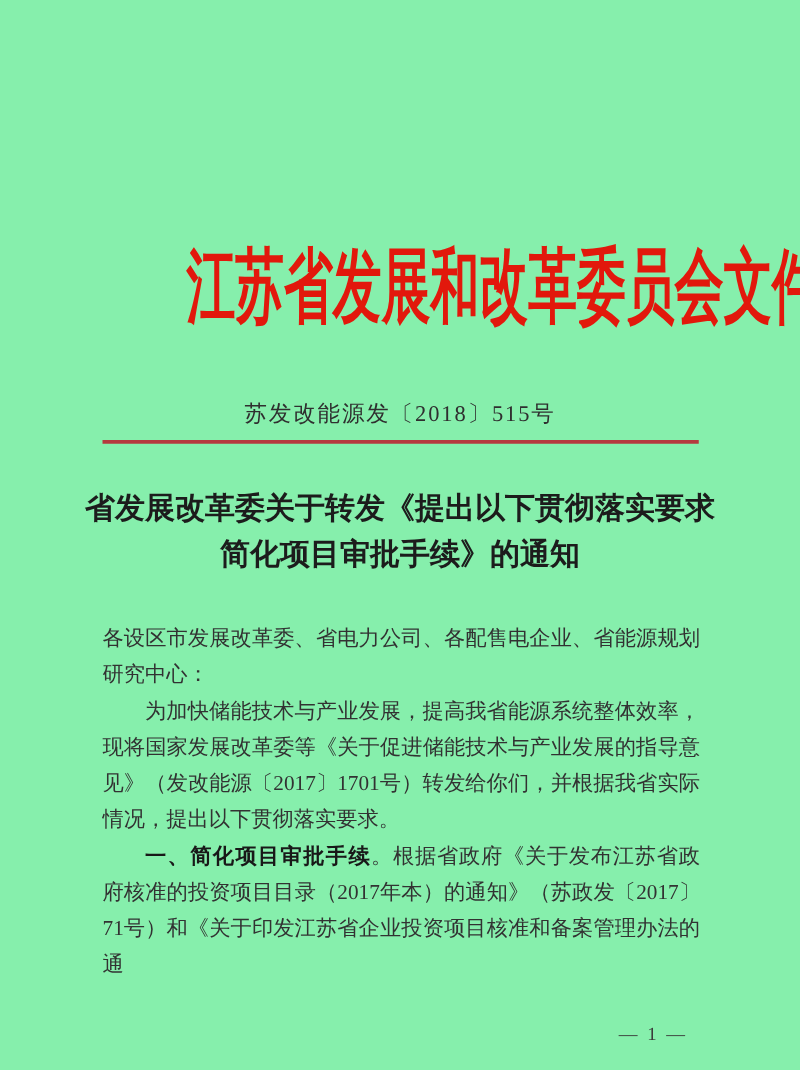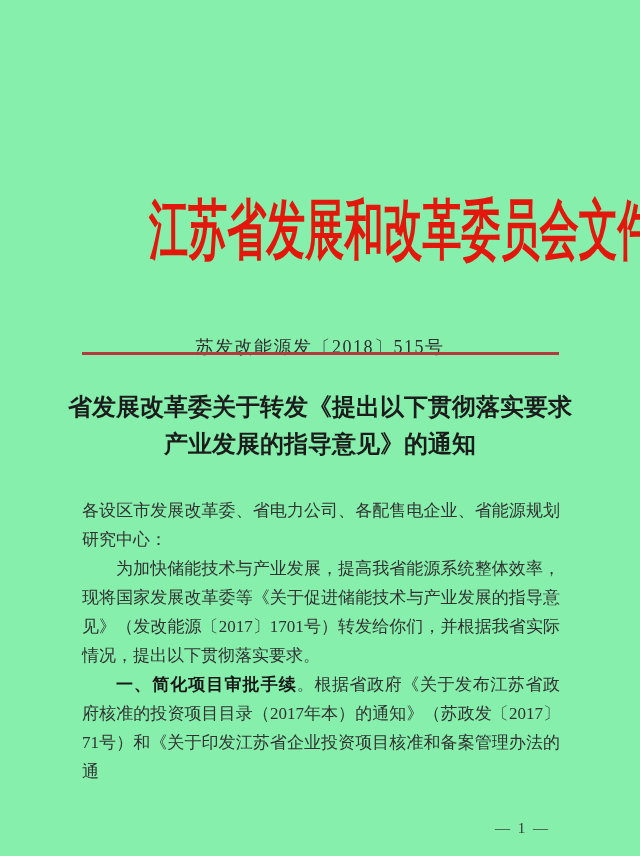--- a/index.html
+++ b/index.html
@@ -39,21 +39,20 @@
   
   .doc-number {
     position: absolute;
     top: 319px;
     left: 0;
     right: 0;
     text-align: center;
     font-size: 18px;
     letter-spacing: 1.5px;
     color: #2f2f2f;
-    margin-top: 16px;
   }
   
   .red-rule {
     position: absolute;
     top: 352px;
     left: 82px;
     width: 477px;
     height: 3px;
     background: #b53a3e;
     border: none;
@@ -113,21 +112,21 @@
   <div class="letterhead">
     <span class="letterhead-inner">江苏省发展和改革委员会文件</span>
   </div>
 
   <div class="doc-number">苏发改能源发〔2018〕515号</div>
 
   <div class="red-rule"></div>
 
   <div class="doc-title">
     <div>省发展改革委关于转发《提出以下贯彻落实要求</div>
-    <div>产业发展的指导意见》的通知</div>
+    <div>简化项目审批手续》的通知</div>
   </div>
 
   <div class="body-text">
     <p>各设区市发展改革委、省电力公司、各配售电企业、省能源规划研究中心：</p>
     <p class="para-indent">
       <span>为加快储能技术与产业发展，提高我省能源系统整体效率，现将国家发展改革委等《关于促进储能技术与产业发展的指导意见》（发改能源〔2017〕1701号）转发给你们，并根据我省实际情况，提出以下贯彻落实要求。</span>
     </p>
     <p class="para-indent">
       <span class="section-lead">一、简化项目审批手续</span><span>。根据省政府《关于发布江苏省政府核准的投资项目目录（2017年本）的通知》（苏政发〔2017〕71号）和《关于印发江苏省企业投资项目核准和备案管理办法的通</span>
     </p>

